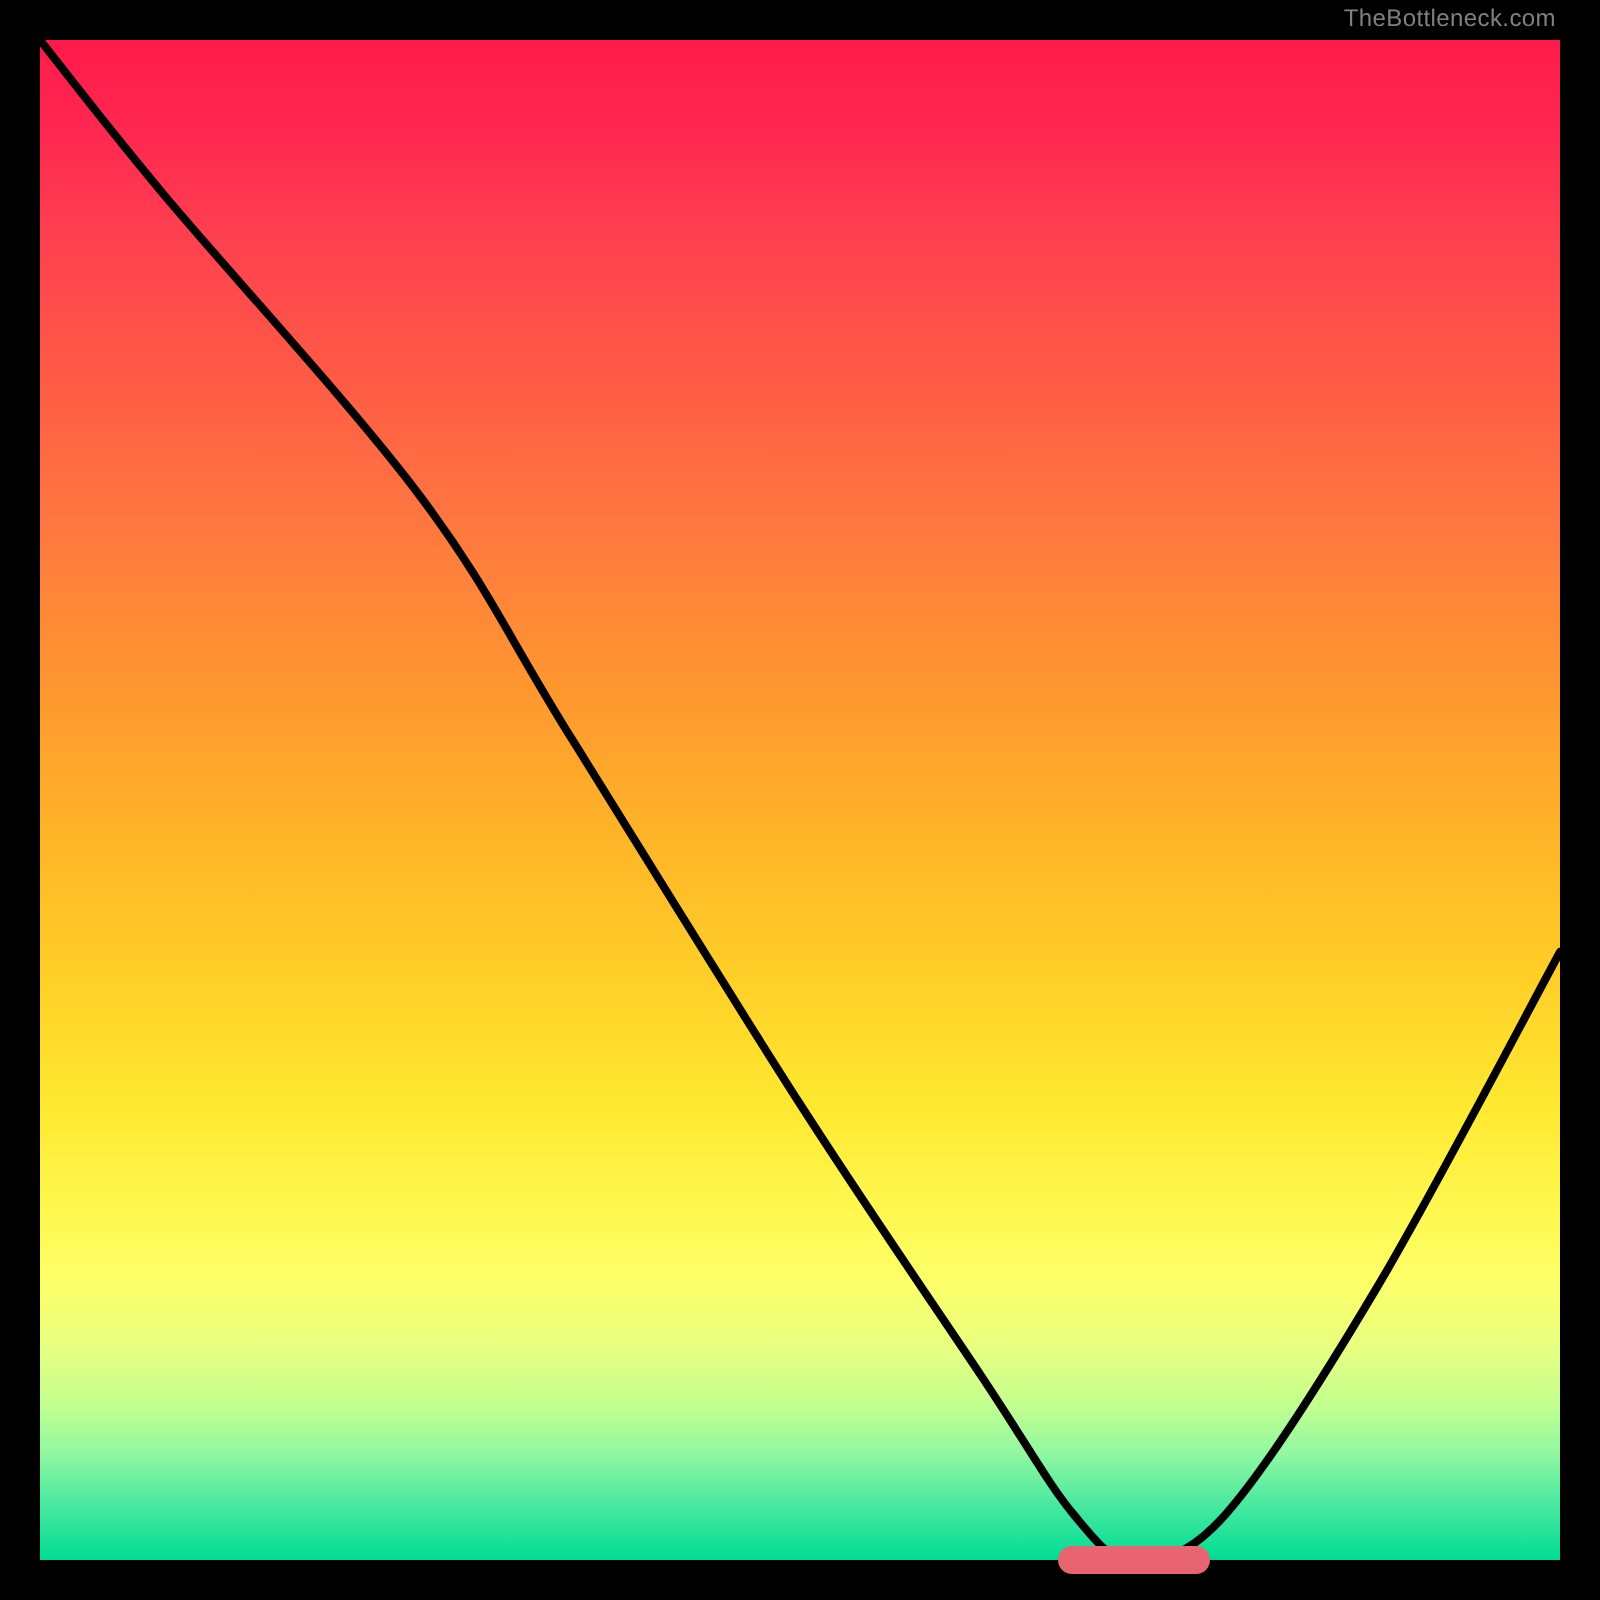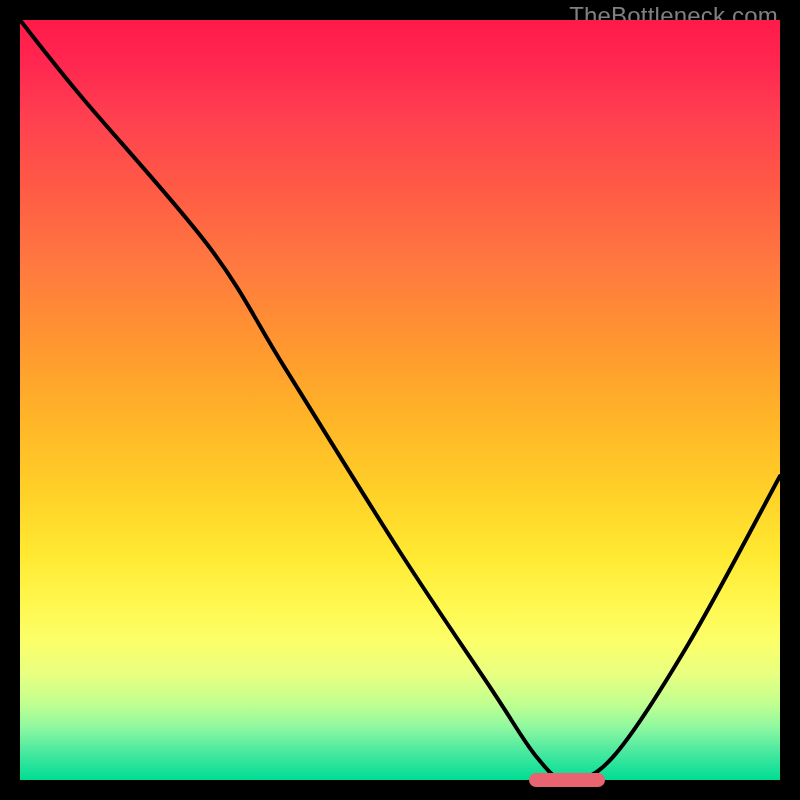--- a/index.html
+++ b/index.html
@@ -38,21 +38,21 @@
       #c0ff90 90%,
       #90f8a0 93%,
       #50eaa0 96%,
       #00dc95 100%
     );
   }
   .watermark {
     position: absolute;
     top: 2px;
     right: 22px;
-    font-size: 24px;
+    font-size: 12px;
     color: #808080;
     font-weight: 500;
     letter-spacing: 0.2px;
   }
   svg.curve {
     position: absolute;
     left: 0;
     top: 0;
     width: 760px;
     height: 760px;

